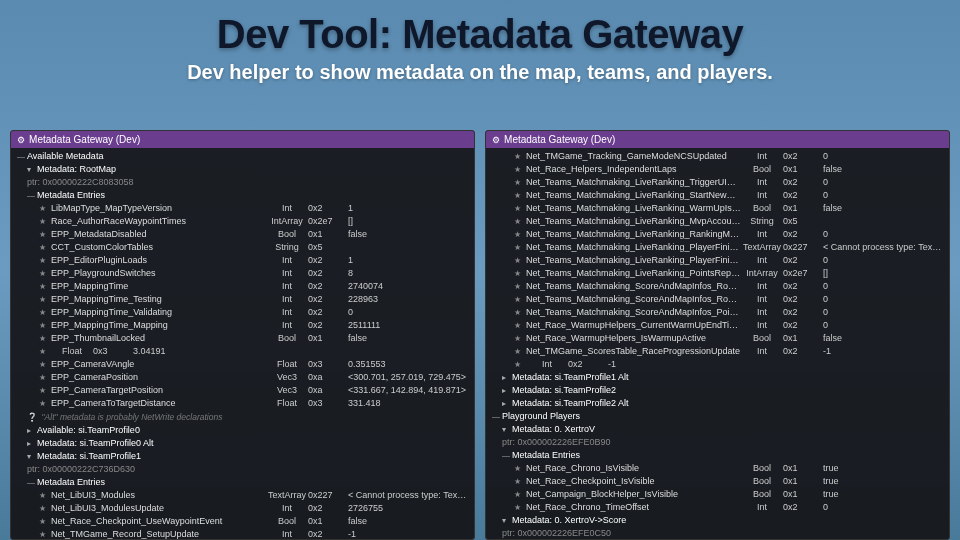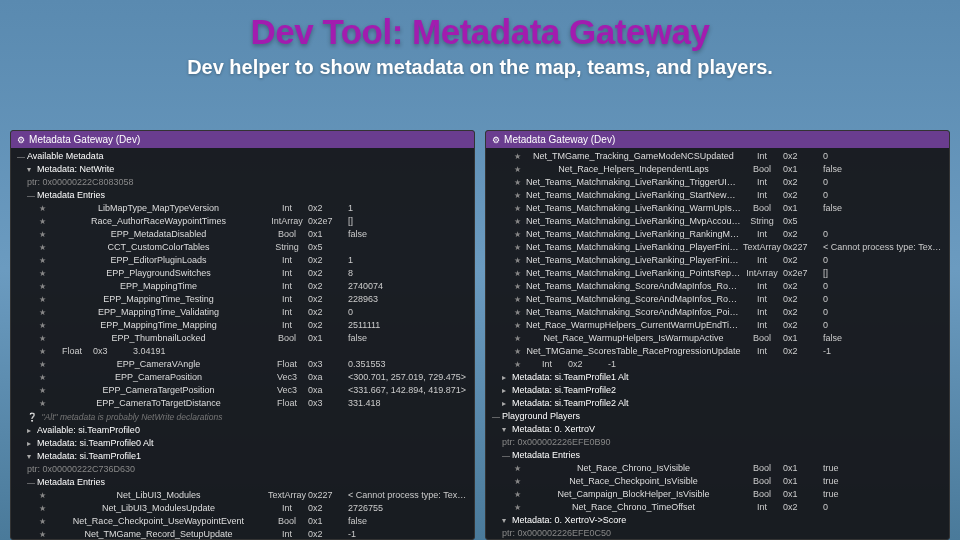--- a/index.html
+++ b/index.html
@@ -11,22 +11,22 @@
     overflow: hidden;
     position: relative;
   }
   .header {
     text-align: center;
     padding: 12px 0 8px 0;
     position: relative;
     z-index: 10;
   }
   .header h1 {
-    color: #a21caf;
-    font-size: 35px;
+    color: #0f172a;
+    font-size: 40px;
     font-weight: 700;
     letter-spacing: -0.5px;
     text-shadow: 0 2px 4px rgba(0,0,0,0.3);
   }
   .header h2 {
     color: #fff;
     font-size: 20px;
     font-weight: 600;
     margin-top: 4px;
     text-shadow: 0 1px 3px rgba(0,0,0,0.3);
@@ -75,21 +75,21 @@
     color: #aaa;
     font-size: 8px;
   }
   .star {
     width: 12px;
     color: #888;
     font-size: 8px;
   }
   .section { color: #fff; font-weight: 500; }
   .sub { color: #888; padding-left: 14px; }
-  .ent-name { flex: 1; overflow: hidden; text-overflow: ellipsis; text-align: center; }
+  .ent-name { flex: 1; overflow: hidden; text-overflow: ellipsis; }
   .ent-type { width: 42px; color: #ccc; text-align: center; }
   .ent-hex { width: 40px; color: #ccc; }
   .ent-val { width: 120px; color: #ccc; overflow: hidden; text-overflow: ellipsis; }
   .indent1 { padding-left: 12px; }
   .indent2 { padding-left: 24px; }
   .hint { color: #777; font-style: italic; font-size: 8.5px; padding: 2px 4px 2px 12px; display: flex; align-items: center; gap: 4px;}
   .hint-icon { font-style: normal; }
 </style>
 </head>
 <body>
@@ -106,21 +106,21 @@
       <span class="gear">⚙</span>
       <span>Metadata Gateway (Dev)</span>
     </div>
     <div class="panel-body">
       <div class="row section">
         <span class="caret">—</span>
         <span>Available Metadata</span>
       </div>
       <div class="row section indent1">
         <span class="caret">▾</span>
-        <span>Metadata: NetWrite</span>
+        <span>Metadata: RootMap</span>
       </div>
       <div class="row sub indent1">
         <span>ptr: 0x00000222C8083058</span>
       </div>
       <div class="row section indent1">
         <span class="caret">—</span>
         <span>Metadata Entries</span>
       </div>
       <div id="left-entries">
           <div class="row indent2">

